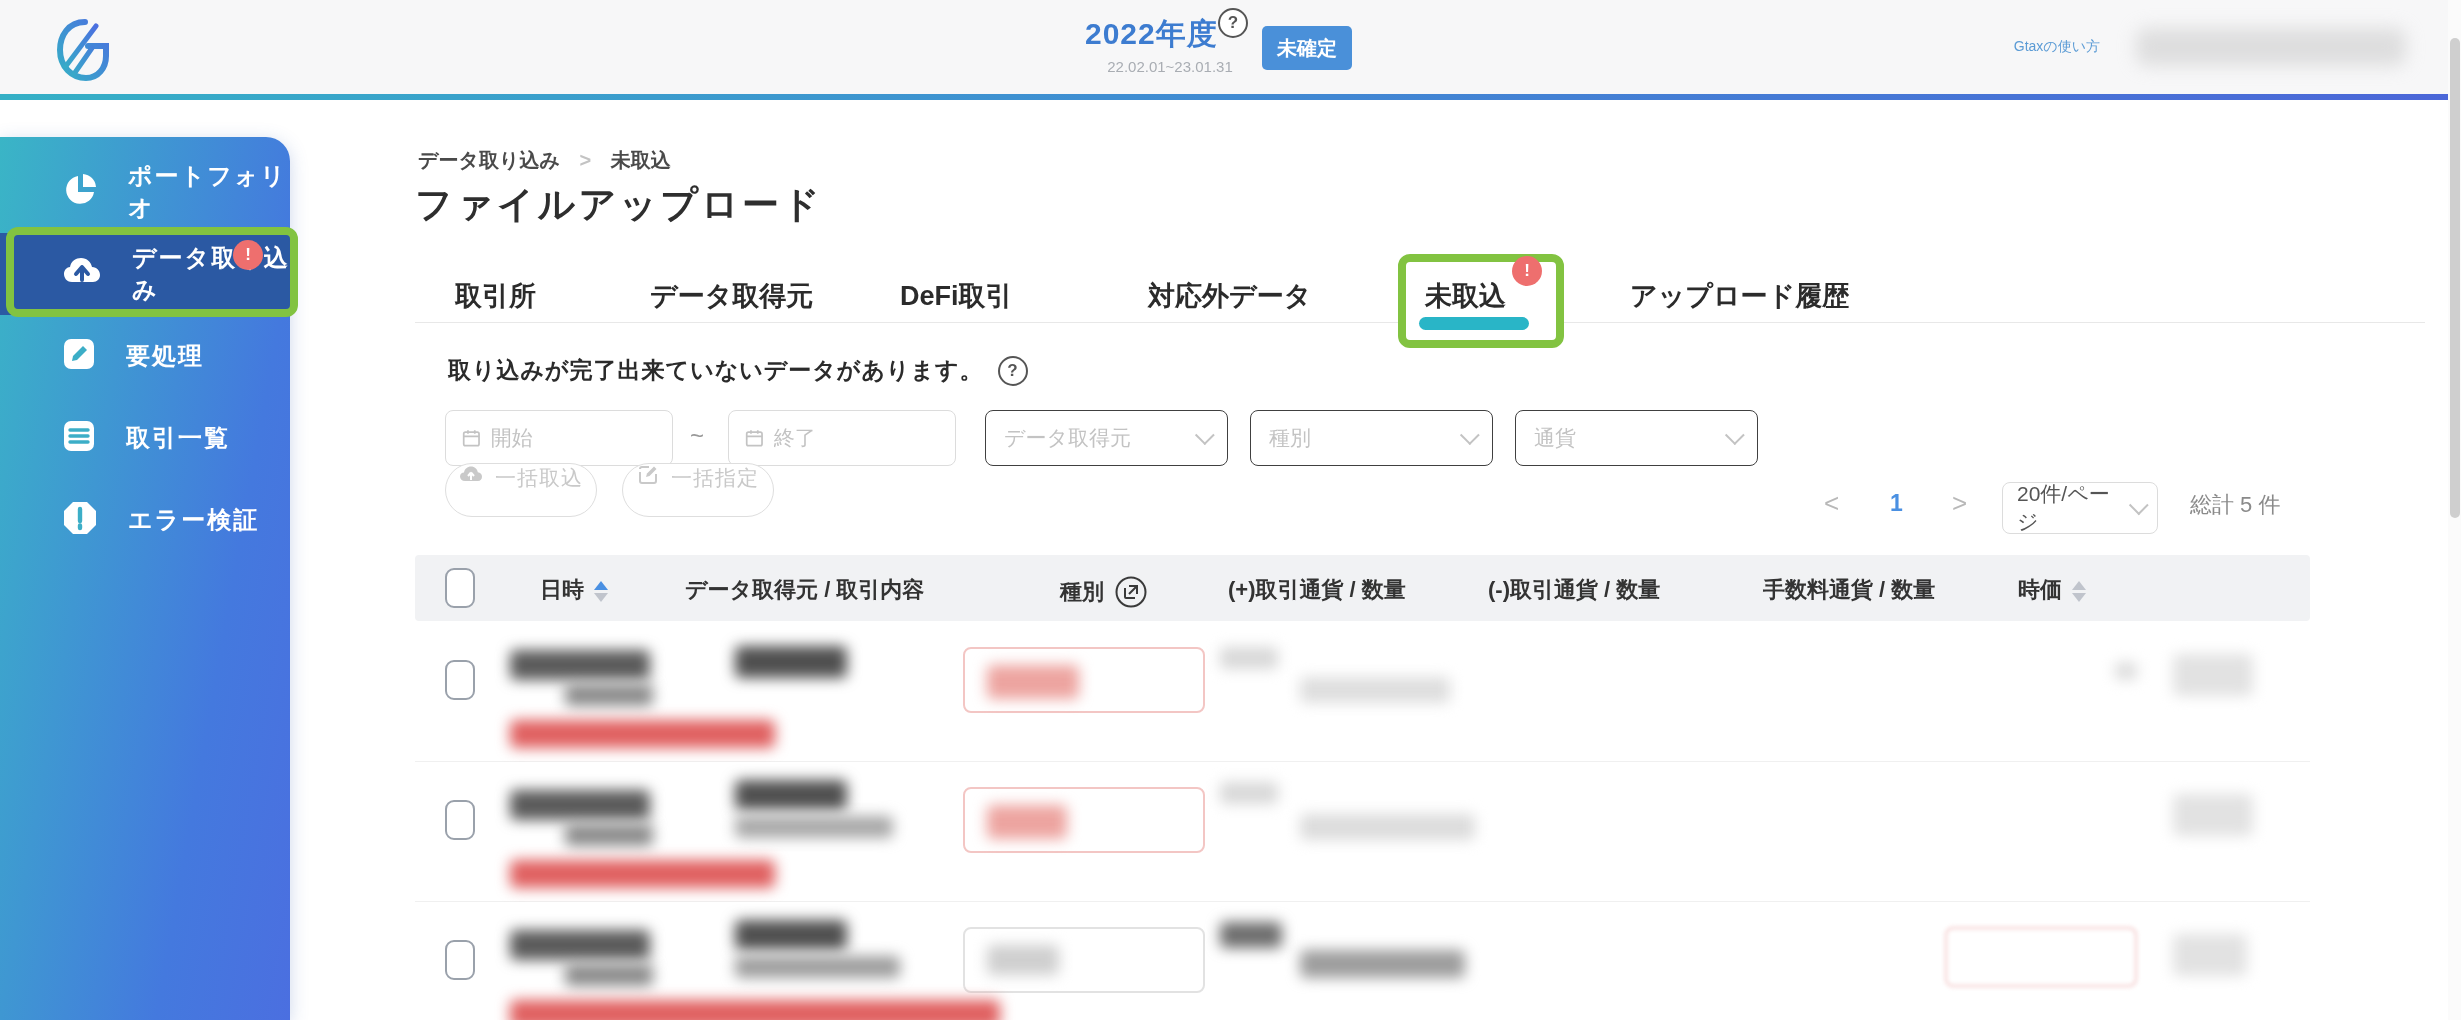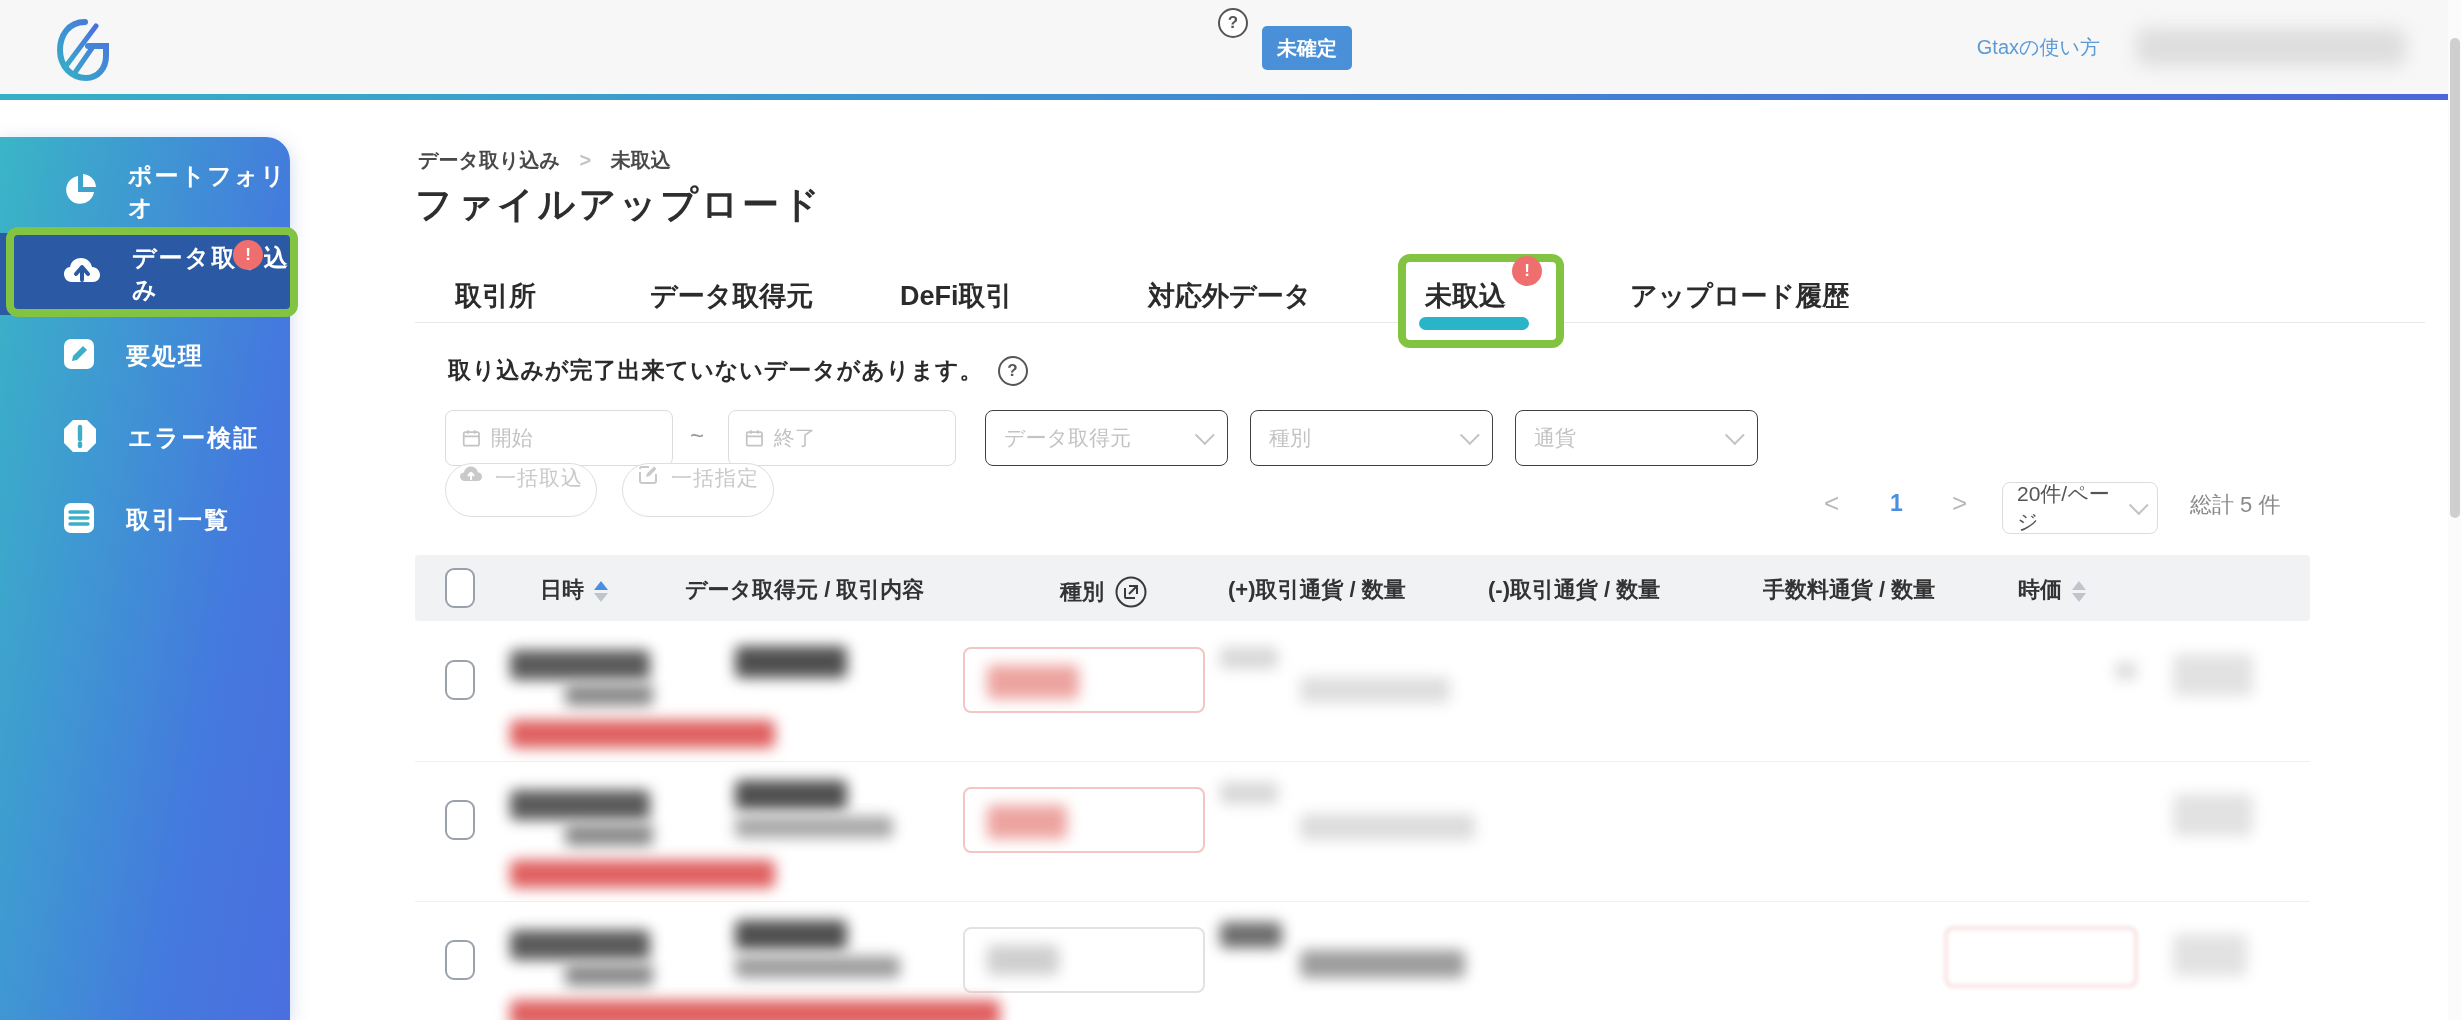--- a/index.html
+++ b/index.html
@@ -17,21 +17,21 @@
   .logo { position:absolute; left:52px; top:12px; }
   .year-wrap { position:absolute; left:1085px; top:14px; width:280px; }
   .year { font-size:30px; font-weight:bold; color:#3d7cd0; letter-spacing:1px; }
   .period { font-size:15px; color:#a9adb3; text-align:center; width:170px; margin-top:3px; }
   .help-circle { display:inline-flex; width:30px; height:30px; border:2px solid #555; border-radius:50%;
     align-items:center; justify-content:center; font-size:17px; font-weight:bold; color:#555; background:#fff; }
   .year-help { position:absolute; left:1218px; top:8px; }
   .status-badge { position:absolute; left:1262px; top:26px; width:90px; height:44px; background:#4a90d9;
     border-radius:5px; color:#fff; font-size:20px; font-weight:bold; display:flex; align-items:center; justify-content:center; }
   .top-right { position:absolute; right:55px; top:28px; display:flex; align-items:center; gap:36px; }
-  .guide-link { font-size:20px; color:#5b9bd5; }
+  .guide-link { font-size:14px; color:#5b9bd5; }
   .user-blur { width:270px; height:38px; background:#c9c9c9; border-radius:10px; filter:blur(9px); opacity:.55; }
 
   
   .scroll-track { position:absolute; right:0; top:0; width:13px; height:1020px; background:#fbfbfb; z-index:40; }
   .scroll-thumb { position:absolute; right:1px; top:38px; width:10px; height:480px; background:#cfcfcf; border-radius:5px; }
 
   
   .sidebar { position:absolute; left:0; top:137px; width:290px; height:883px;
     background:linear-gradient(100deg,#3ab5c6 0%,#4479de 70%,#4b6fe0 100%);
     border-radius:0 24px 0 0; box-shadow:0 4px 18px rgba(60,100,180,.25); z-index:10; padding-top:14px; }
@@ -110,20 +110,24 @@
           <linearGradient id="lg" x1="0" y1="1" x2="1" y2="0">
         <stop offset="0" stop-color="#35b0c6"></stop>
             <stop offset="1" stop-color="#4b6fe0"></stop>
       </linearGradient>
         </defs>
       <path d="M33 10 C16 10 8 24 8 38 C8 55 20 66 34 66 C46 66 54 56 54 44 L54 34 L36 34" fill="none" stroke="url(#lg)" stroke-width="6" stroke-linecap="round"></path>
       <path d="M14 54 L44 14 M22 62 L40 36" fill="none" stroke="url(#lg)" stroke-width="5" stroke-linecap="round"></path>
     </svg>
   </div>
 
+  <div class="year-wrap">
+    <div class="year">2022年度</div>
+    <div class="period">22.02.01~23.01.31</div>
+  </div>
   <div class="year-help help-circle">?</div>
   <div class="status-badge">未確定</div>
 
   <div class="top-right">
     <span class="guide-link">Gtaxの使い方</span>
     <div class="user-blur"></div>
   </div>
 </div>
 <div class="grad-line"></div>
 
@@ -155,36 +159,36 @@
       <svg width="34" height="34" viewBox="0 0 34 34">
         <rect x="2" y="2" width="30" height="30" rx="7" fill="#fff"></rect>
         <path d="M10 24 L11 19 L21 9 L25 13 L15 23 Z" class="icon-cut"></path>
       </svg>
     </span>
     <span class="lbl">要処理</span>
   </div>
 
   <div class="side-item">
     <span>
+      <svg width="34" height="34" viewBox="0 0 34 34">
+        <rect x="2" y="2" width="30" height="30" rx="7" fill="#fff"></rect>
+        <path d="M8 11 H26 M8 17 H26 M8 23 H26" stroke-width="3.4" stroke-linecap="round" class="icon-cut" stroke="#3caec7"></path>
+      </svg>
+    </span>
+    <span class="lbl">取引一覧</span>
+  </div>
+
+  <div class="side-item">
+    <span>
       <svg width="36" height="36" viewBox="0 0 36 36">
         <path d="M11 2 H25 L34 11 V25 L25 34 H11 L2 25 V11 Z" fill="#fff"></path>
         <path d="M18 9 L18 21 M18 25.5 L18 28" stroke-width="4.4" stroke-linecap="round" class="icon-cut" stroke="#3caec7"></path>
       </svg>
     </span>
     <span class="lbl">エラー検証</span>
-  </div>
-
-  <div class="side-item">
-    <span>
-      <svg width="34" height="34" viewBox="0 0 34 34">
-        <rect x="2" y="2" width="30" height="30" rx="7" fill="#fff"></rect>
-        <path d="M8 11 H26 M8 17 H26 M8 23 H26" stroke-width="3.4" stroke-linecap="round" class="icon-cut" stroke="#3caec7"></path>
-      </svg>
-    </span>
-    <span class="lbl">取引一覧</span>
   </div>
 
 </div>
 <div class="green-box-side"></div>
 
 <div class="breadcrumb">
   <span>データ取り込み</span>
   <span class="sep">&gt;</span>
   <span>未取込</span>
 </div>

